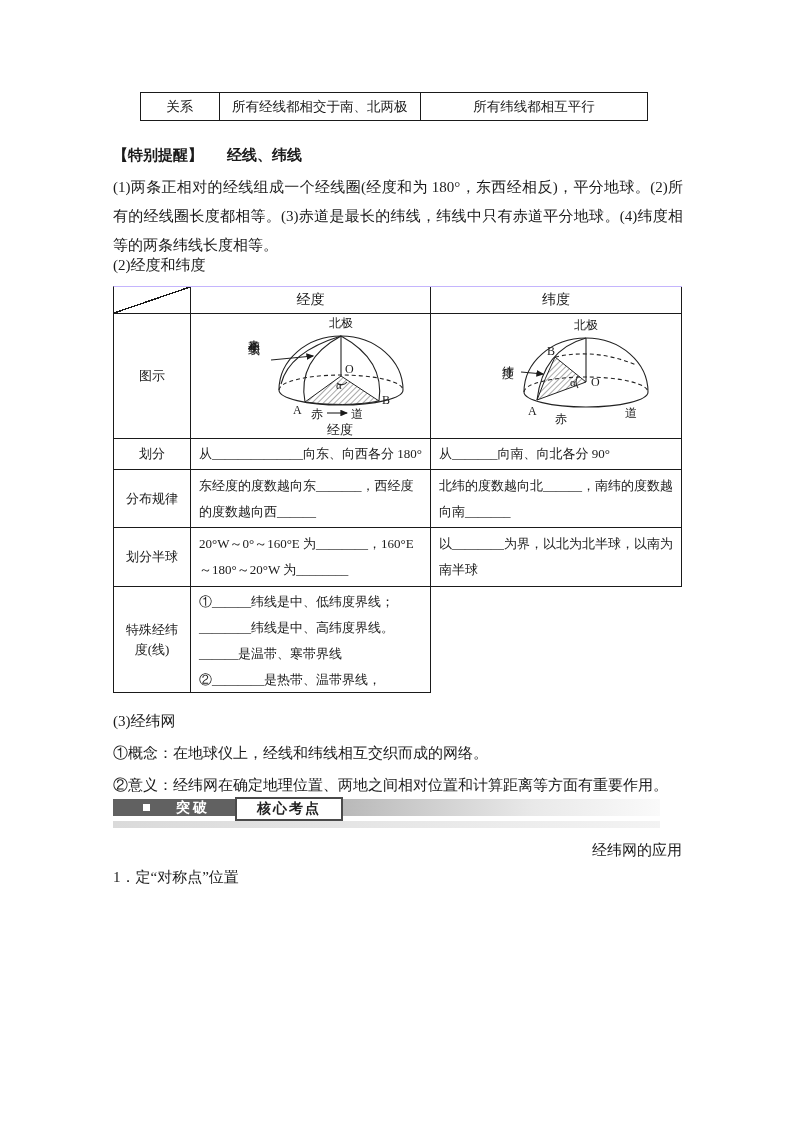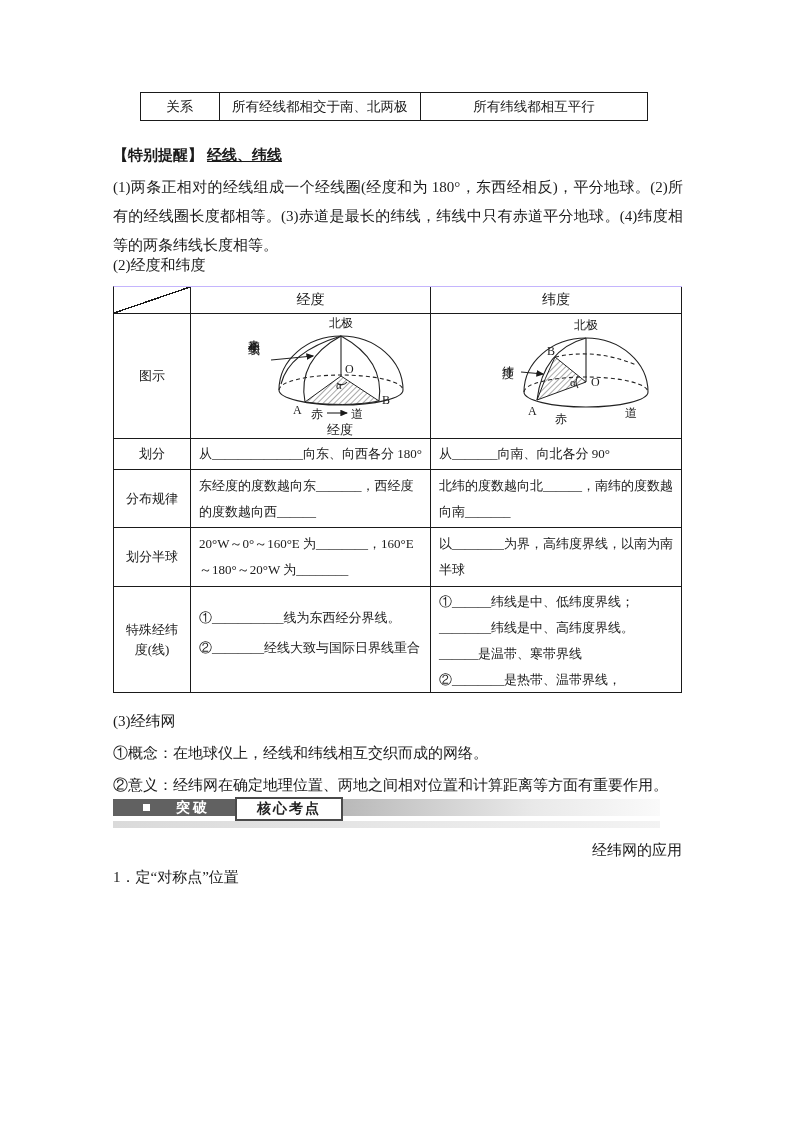--- a/index.html
+++ b/index.html
@@ -10,21 +10,21 @@
   .rel-table{position:absolute;left:140px;top:92px;width:508px;height:29px;display:flex;
              border:1px solid #1a1a1a;box-sizing:border-box;font-size:13.5px;}
   .rel-cell{display:flex;align-items:center;justify-content:center;box-sizing:border-box;height:100%;}
   .rel-c1{width:78px;}
   .rel-c2{width:202px;border-left:1px solid #1a1a1a;}
   .rel-c3{width:228px;border-left:1px solid #1a1a1a;}
 
   
   .tip{position:absolute;left:113px;top:146px;width:570px;}
   .tip-head{font-size:15px;font-weight:bold;}
-  .tip-sub{margin-left:4px;text-decoration:underline;}
+  .tip-sub{margin-left:24px;}
   .tip-body{margin-top:8px;font-size:15px;line-height:29px;text-align:justify;}
 
   .sec2-head{position:absolute;left:113px;top:256px;font-size:15px;}
 
   
   .coord-table{position:absolute;left:113px;top:286px;width:569px;box-sizing:border-box;
                display:grid;grid-template-columns:77px 240px 251px;
                border-top:1px solid #c4b5fd;border-left:1px solid #1a1a1a;font-size:13px;}
   .ct{border-right:1px solid #1a1a1a;border-bottom:1px solid #1a1a1a;box-sizing:border-box;
       overflow:hidden;}
@@ -166,32 +166,28 @@
     <div class="ct h31 lbl">划分</div>
     <div class="ct h31 vcenter">从______________向东、向西各分 180°</div>
     <div class="ct h31 vcenter">从_______向南、向北各分 90°</div>
 
     <div class="ct h58 lbl">分布规律</div>
     <div class="ct h58 cc">东经度的度数越向东_______，西经度的度数越向西______</div>
     <div class="ct h58 cc">北纬的度数越向北______，南纬的度数越向南_______</div>
 
     <div class="ct h59 lbl">划分半球</div>
     <div class="ct h59 cc">20°W～0°～160°E 为________，160°E～180°～20°W 为________</div>
-    <div class="ct h59 cc">以________为界，高纬度界线，以南为南半球</div>
+    <div class="ct h59 cc">以________为界，以北为北半球，以南为南半球</div>
 
     <div class="ct h106 lbl">
       <span>
         <span class="blockline">特殊经纬</span>
         <span class="blockline">度(线)</span>
       </span>
     </div>
-    <div class="ct h106 teshu-jing">
-      <span class="blockline">①___________线为东西经分界线。</span>
-      <span class="blockline">②________经线大致与国际日界线重合</span>
-    </div>
     <div class="ct h106 teshu-wei">
       <span class="blockline">①______纬线是中、低纬度界线；</span>
       <span class="blockline">________纬线是中、高纬度界线。</span>
       <span class="blockline">______是温带、寒带界线</span>
       <span class="blockline">②________是热带、温带界线，</span>
     </div>
   </div>
 
   <div class="s3 s3-head">(3)经纬网</div>
   <div class="s3 s3-concept">①概念：在地球仪上，经线和纬线相互交织而成的网络。</div>

